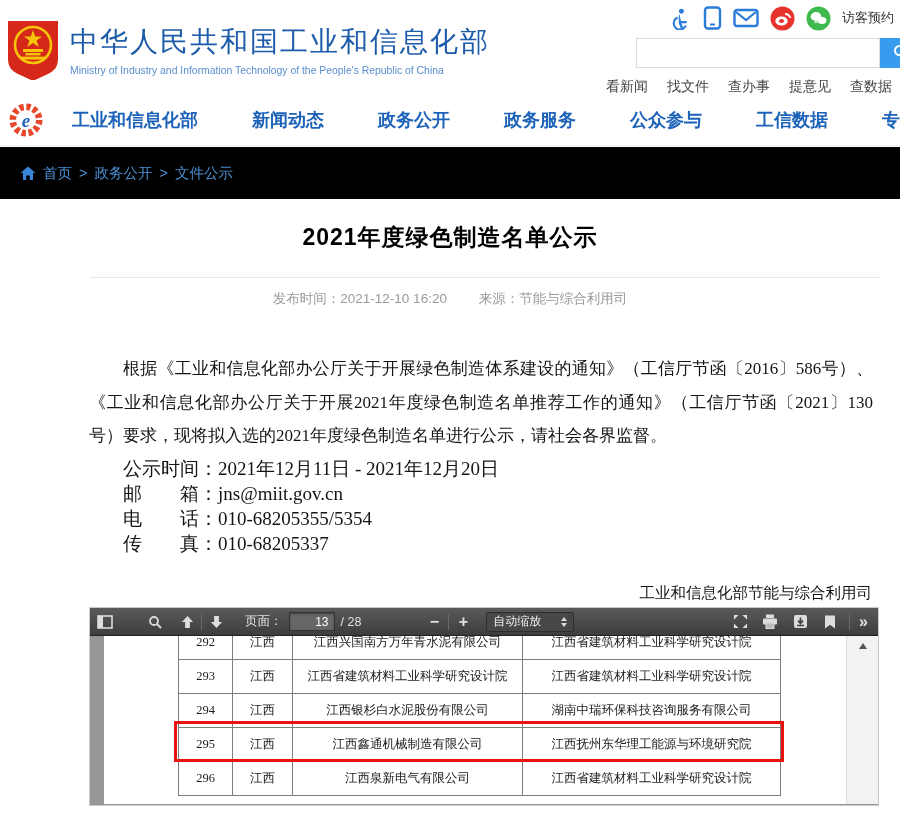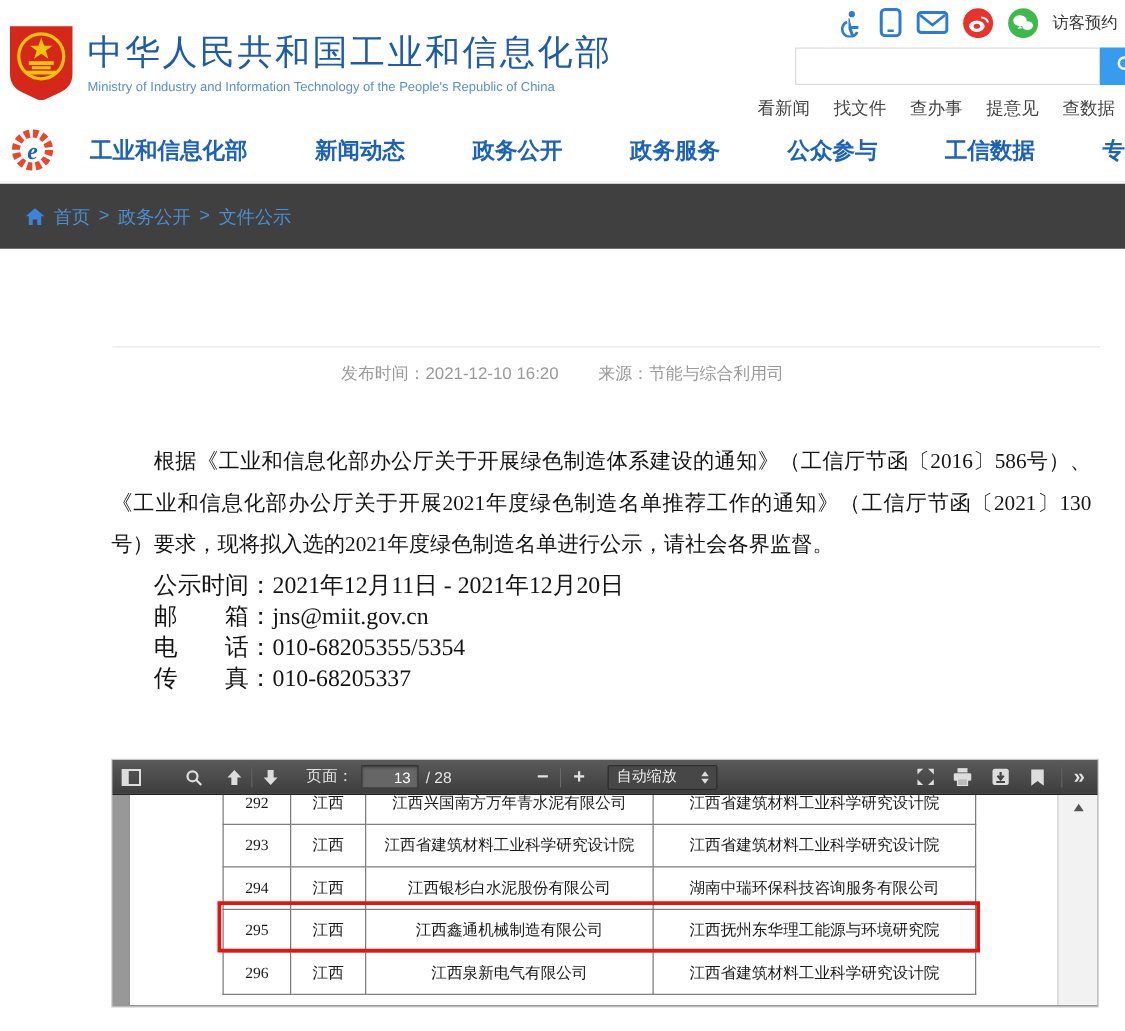--- a/index.html
+++ b/index.html
@@ -25,21 +25,21 @@
   .quick-links { display:flex; justify-content:flex-end; gap:19px; margin-top:10px; padding-right:8px; font-size:14px; color:#444; white-space:nowrap; }
   .quick-links span { cursor:pointer; }
 
   
   .main-nav { position:absolute; top:95px; left:0; width:900px; height:51px; display:flex; align-items:center; border-bottom:1px solid #ededed; background:#fff; }
   .nav-logo { margin-left:8px; width:36px; height:36px; flex:0 0 auto; }
   .nav-items { display:flex; margin-left:28px; gap:54px; white-space:nowrap; }
   .nav-item { font-size:18px; font-weight:bold; color:#1c62b8; cursor:pointer; }
 
   
-  .breadcrumb { position:absolute; top:147px; left:0; width:900px; height:52px; display:flex; align-items:center; padding-left:20px; gap:7px; font-size:14.5px; color:#4a8fd3; background:#404040; }
+  .breadcrumb { position:absolute; top:147px; left:0; width:900px; height:52px; display:flex; align-items:center; padding-left:20px; gap:7px; font-size:14.5px; color:#4a8fd3; background:#000000; }
   .crumb { cursor:pointer; }
   .crumb-sep { color:#4a8fd3; }
 
   
   .article-title { position:absolute; top:222px; left:0; width:900px; text-align:center; font-size:23px; font-weight:bold; color:#000; letter-spacing:1px; }
   .title-divider { position:absolute; top:277px; left:90px; width:790px; border-top:1px solid #e7e7e7; }
   .article-meta { position:absolute; top:290px; left:0; width:900px; text-align:center; font-size:13.5px; color:#9a9a9a; }
   .article-meta .meta-src { margin-left:28px; }
   .article-body { position:absolute; top:352px; left:89px; width:784px; font-family:"Liberation Serif",serif; font-size:17px; line-height:33.5px; color:#141414; text-align:justify; text-indent:2em; }
   .contact-block { position:absolute; top:456px; left:123px; font-family:"Liberation Serif",serif; font-size:19px; line-height:25px; color:#141414; }
@@ -173,35 +173,40 @@
     <svg width="16" height="15" viewBox="0 0 16 15">
         <path d="M8 0.5 L15.5 7 H13 v7 H9.8 V9.5 H6.2 V14 H3 V7 H0.5 Z" fill="#3a85d8"></path>
       </svg>
     <span class="crumb">首页</span>
     <span class="crumb-sep">&gt;</span>
     <span class="crumb">政务公开</span>
     <span class="crumb-sep">&gt;</span>
     <span class="crumb">文件公示</span>
   </div>
 
+  <h1 class="article-title">2021年度绿色制造名单公示</h1>
   <div class="title-divider"></div>
   <div class="article-meta">
     <span>发布时间：2021-12-10 16:20</span>
     <span class="meta-src">来源：节能与综合利用司</span>
   </div>
 
   <p class="article-body">根据《工业和信息化部办公厅关于开展绿色制造体系建设的通知》（工信厅节函〔2016〕586号）、《工业和信息化部办公厅关于开展2021年度绿色制造名单推荐工作的通知》（工信厅节函〔2021〕130号）要求，现将拟入选的2021年度绿色制造名单进行公示，请社会各界监督。</p>
 
   <div class="contact-block">
     <div>公示时间：2021年12月11日 - 2021年12月20日</div>
     <div>邮　　箱：jns@miit.gov.cn</div>
     <div>电　　话：010-68205355/5354</div>
     <div>传　　真：010-68205337</div>
   </div>
 
+  <div class="sign-block">
+    <div>工业和信息化部节能与综合利用司</div>
+    <div>2021年12月10日</div>
+  </div>
 
   <div class="pdf-viewer">
     <div class="pdf-toolbar">
       <div class="tb-btn" style="margin-left:6px;">
         <svg width="16" height="14" viewBox="0 0 16 14">
             <rect x="1" y="1" width="14" height="12" fill="none" stroke="#ddd" stroke-width="1.6"></rect>
             <rect x="1" y="1" width="5" height="12" fill="#ddd"></rect>
           </svg>
       </div>
       <div class="tb-btn" style="margin-left:32px;">

